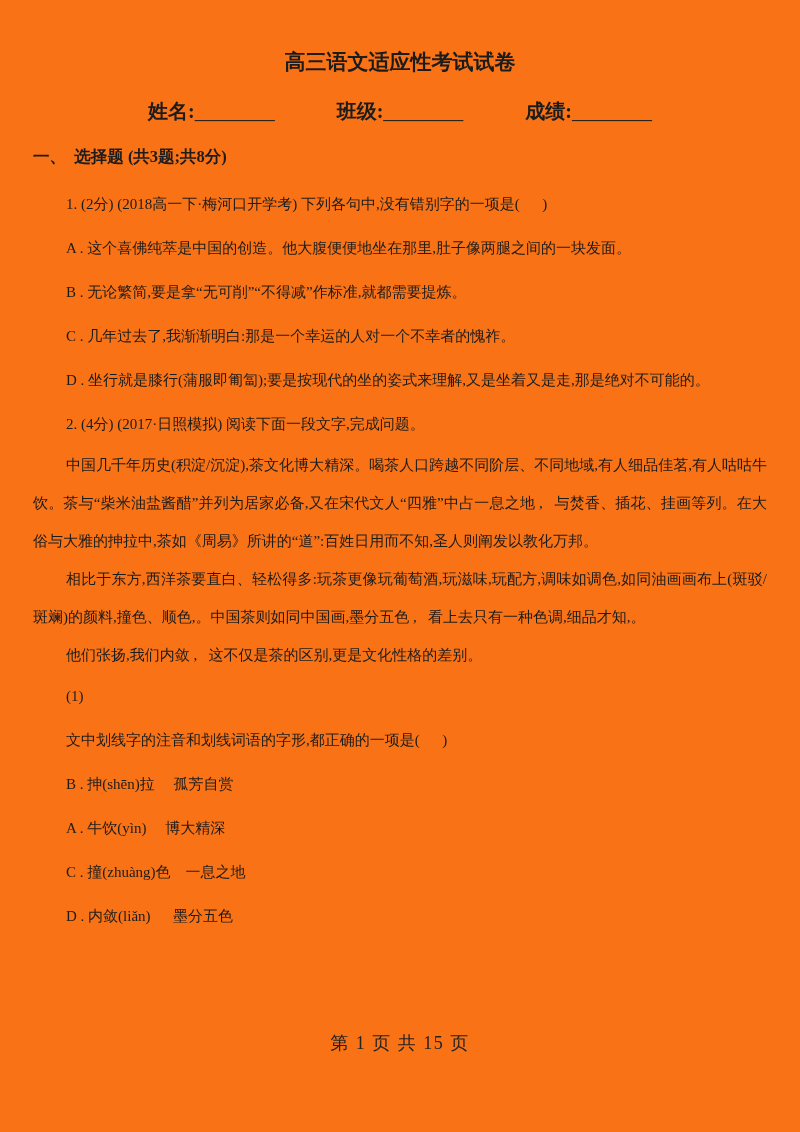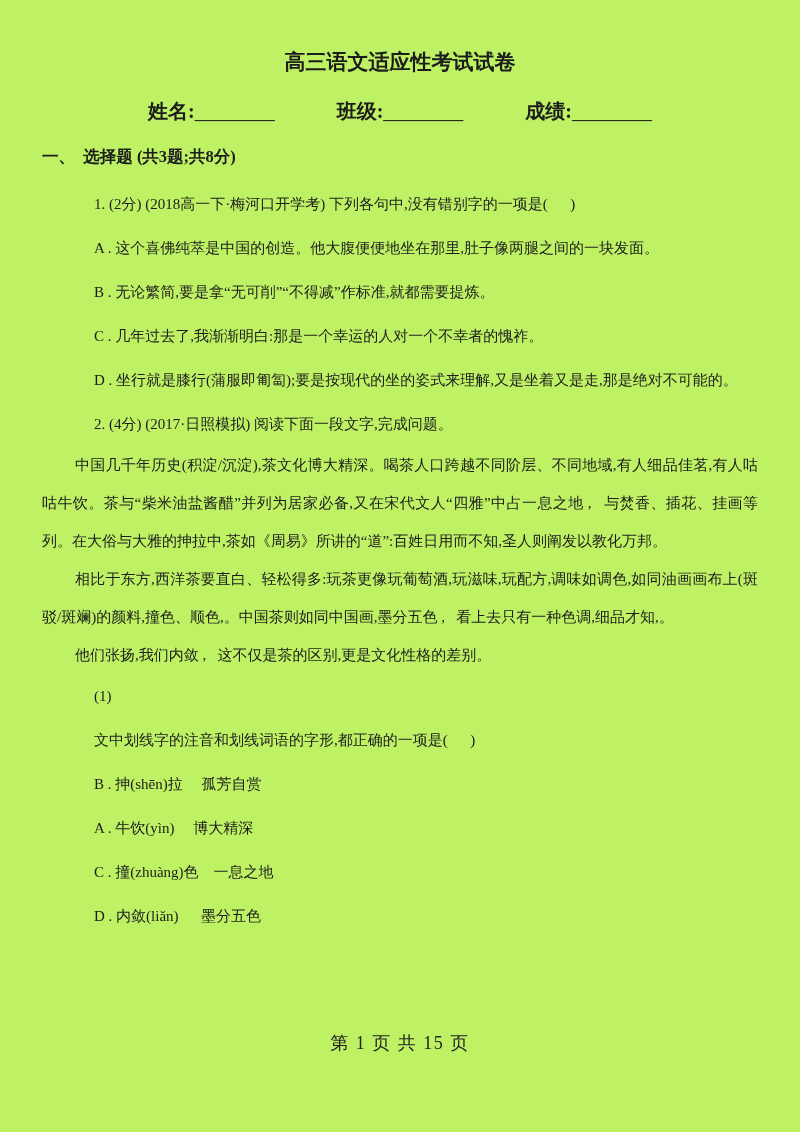--- a/index.html
+++ b/index.html
@@ -5,25 +5,25 @@
   html, body {
     margin: 0;
     padding: 0;
     background: #ffffff;
   }
   .page {
     position: relative;
     width: 800px;
     height: 1132px;
     margin: 0 auto;
-    background: #bef264;
+    background: #f97316;
     color: #1c1c1c;
     font-family: "Liberation Serif", "DejaVu Serif", serif;
     box-sizing: border-box;
-    padding: 0 42px;
+    padding: 0 33px;
     overflow: hidden;
   }
   .title {
     margin-top: 48px;
     text-align: center;
     font-size: 21px;
     font-weight: bold;
     line-height: 28px;
   }
   .fields {
@@ -43,21 +43,21 @@
     white-space: pre;
   }
   .content {
     margin-top: 14px;
     font-size: 15px;
   }
   .line {
     height: 44px;
     display: flex;
     align-items: center;
-    margin-left: 52px;
+    margin-left: 33px;
     white-space: pre;
   }
   .para {
     margin: 0;
     line-height: 38px;
     text-align: justify;
     text-indent: 33px;
     white-space: pre-wrap;
   }
   .footer {

